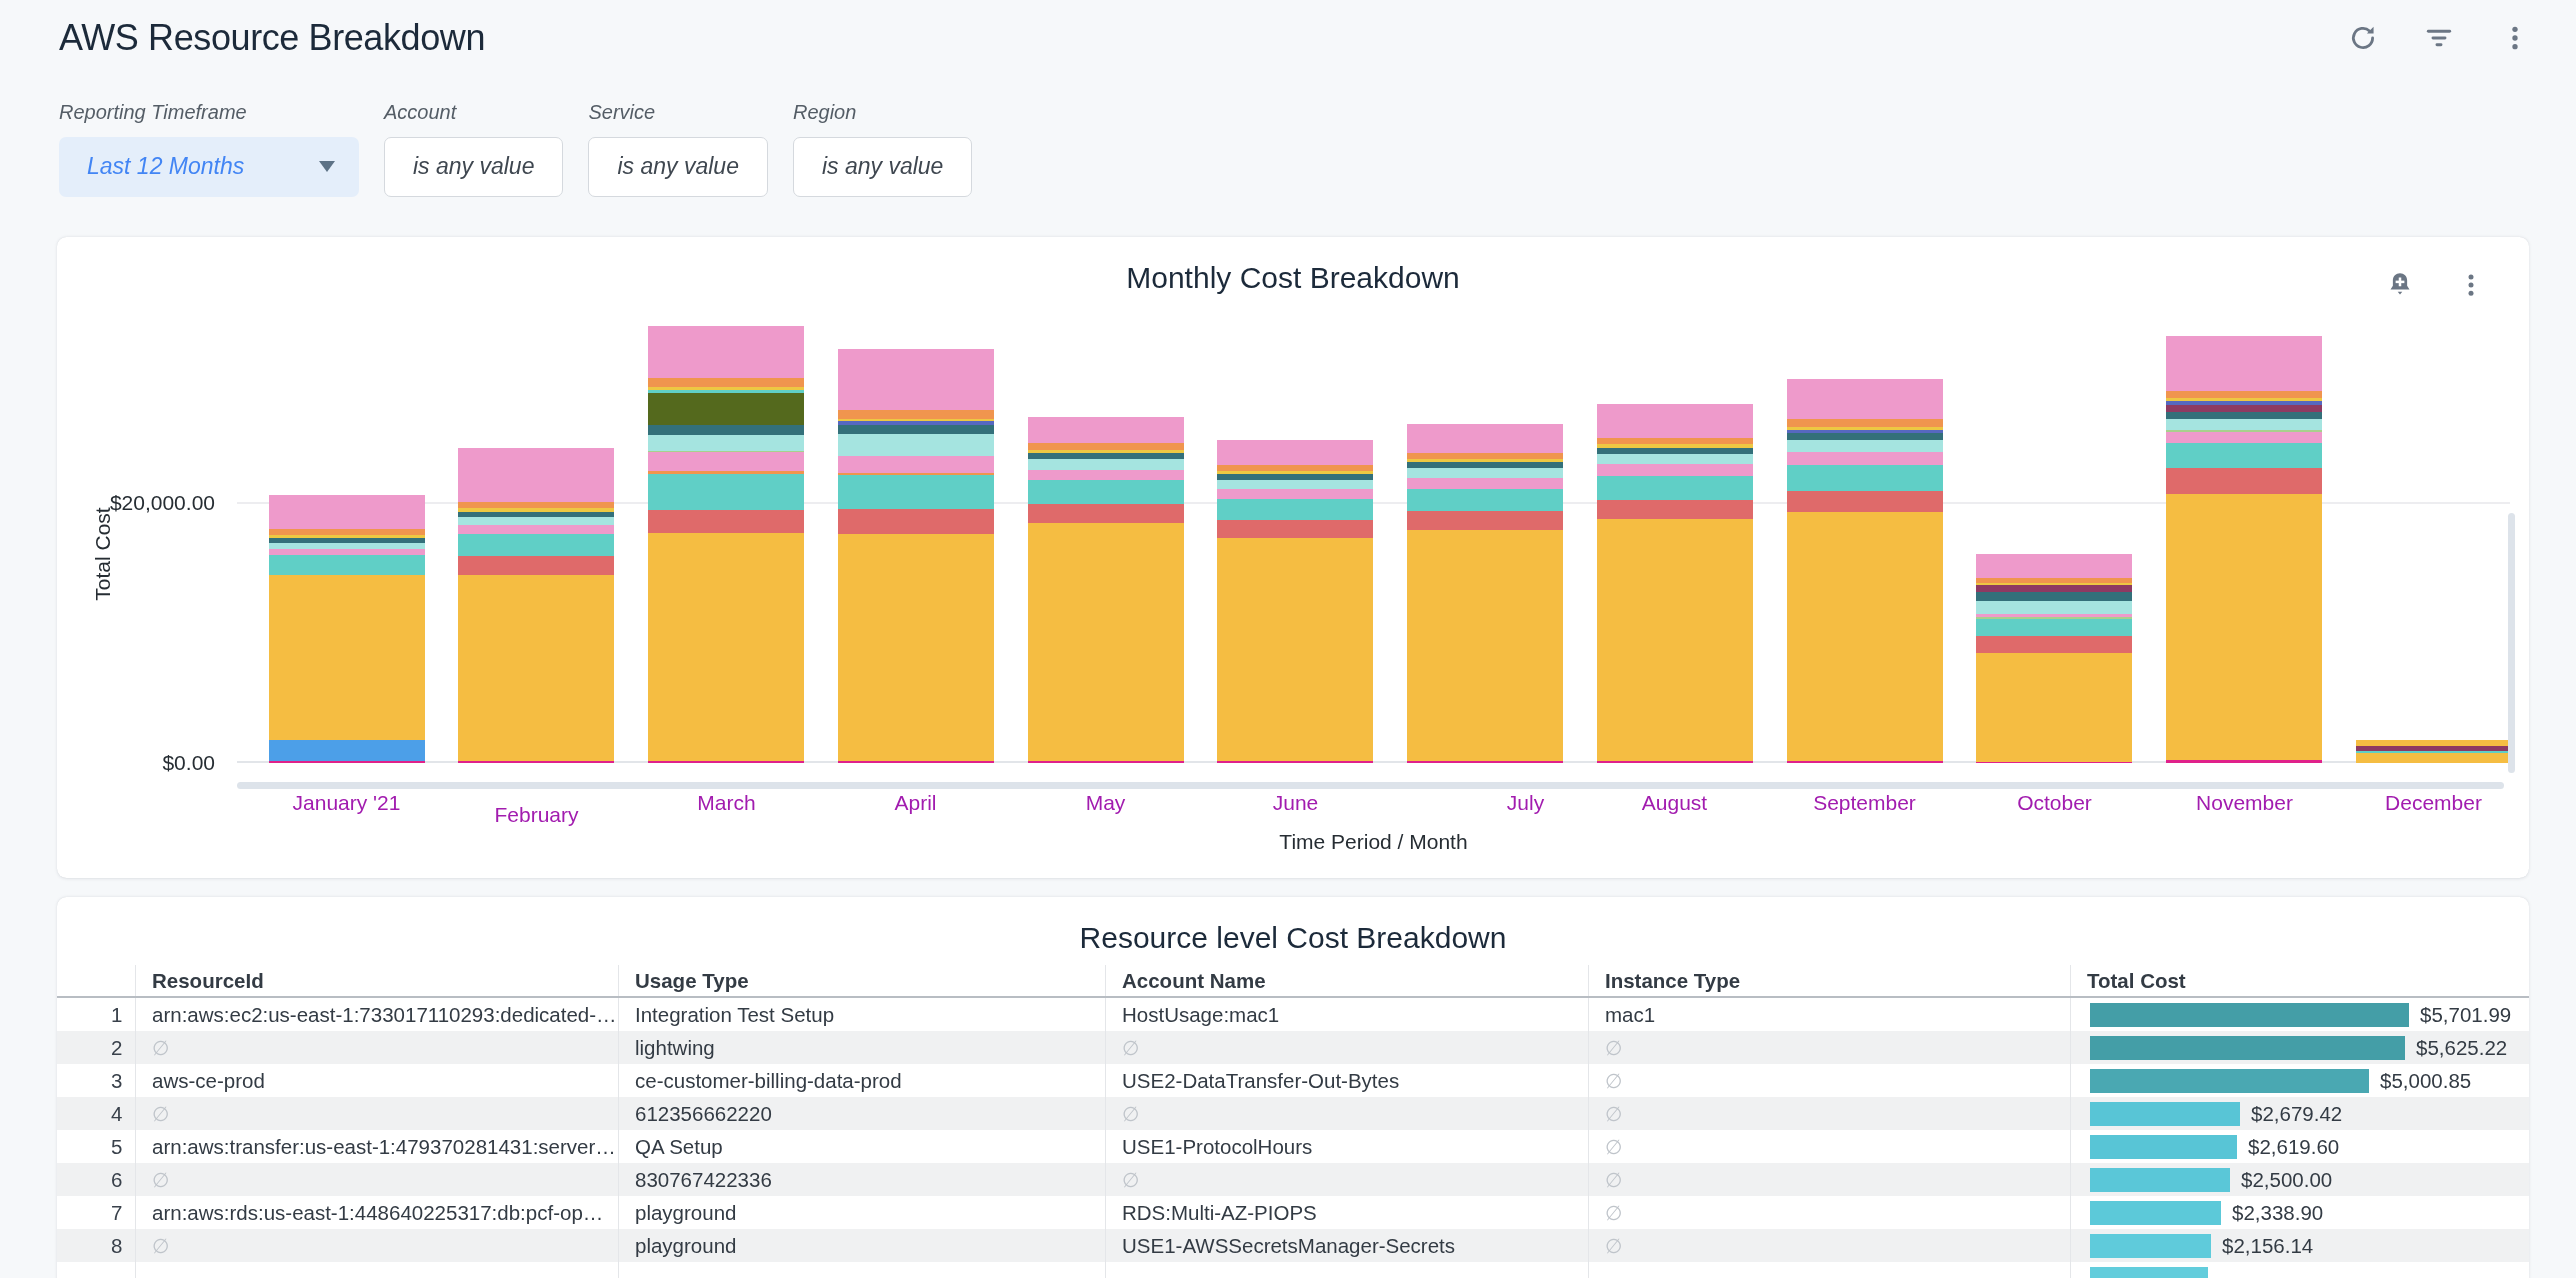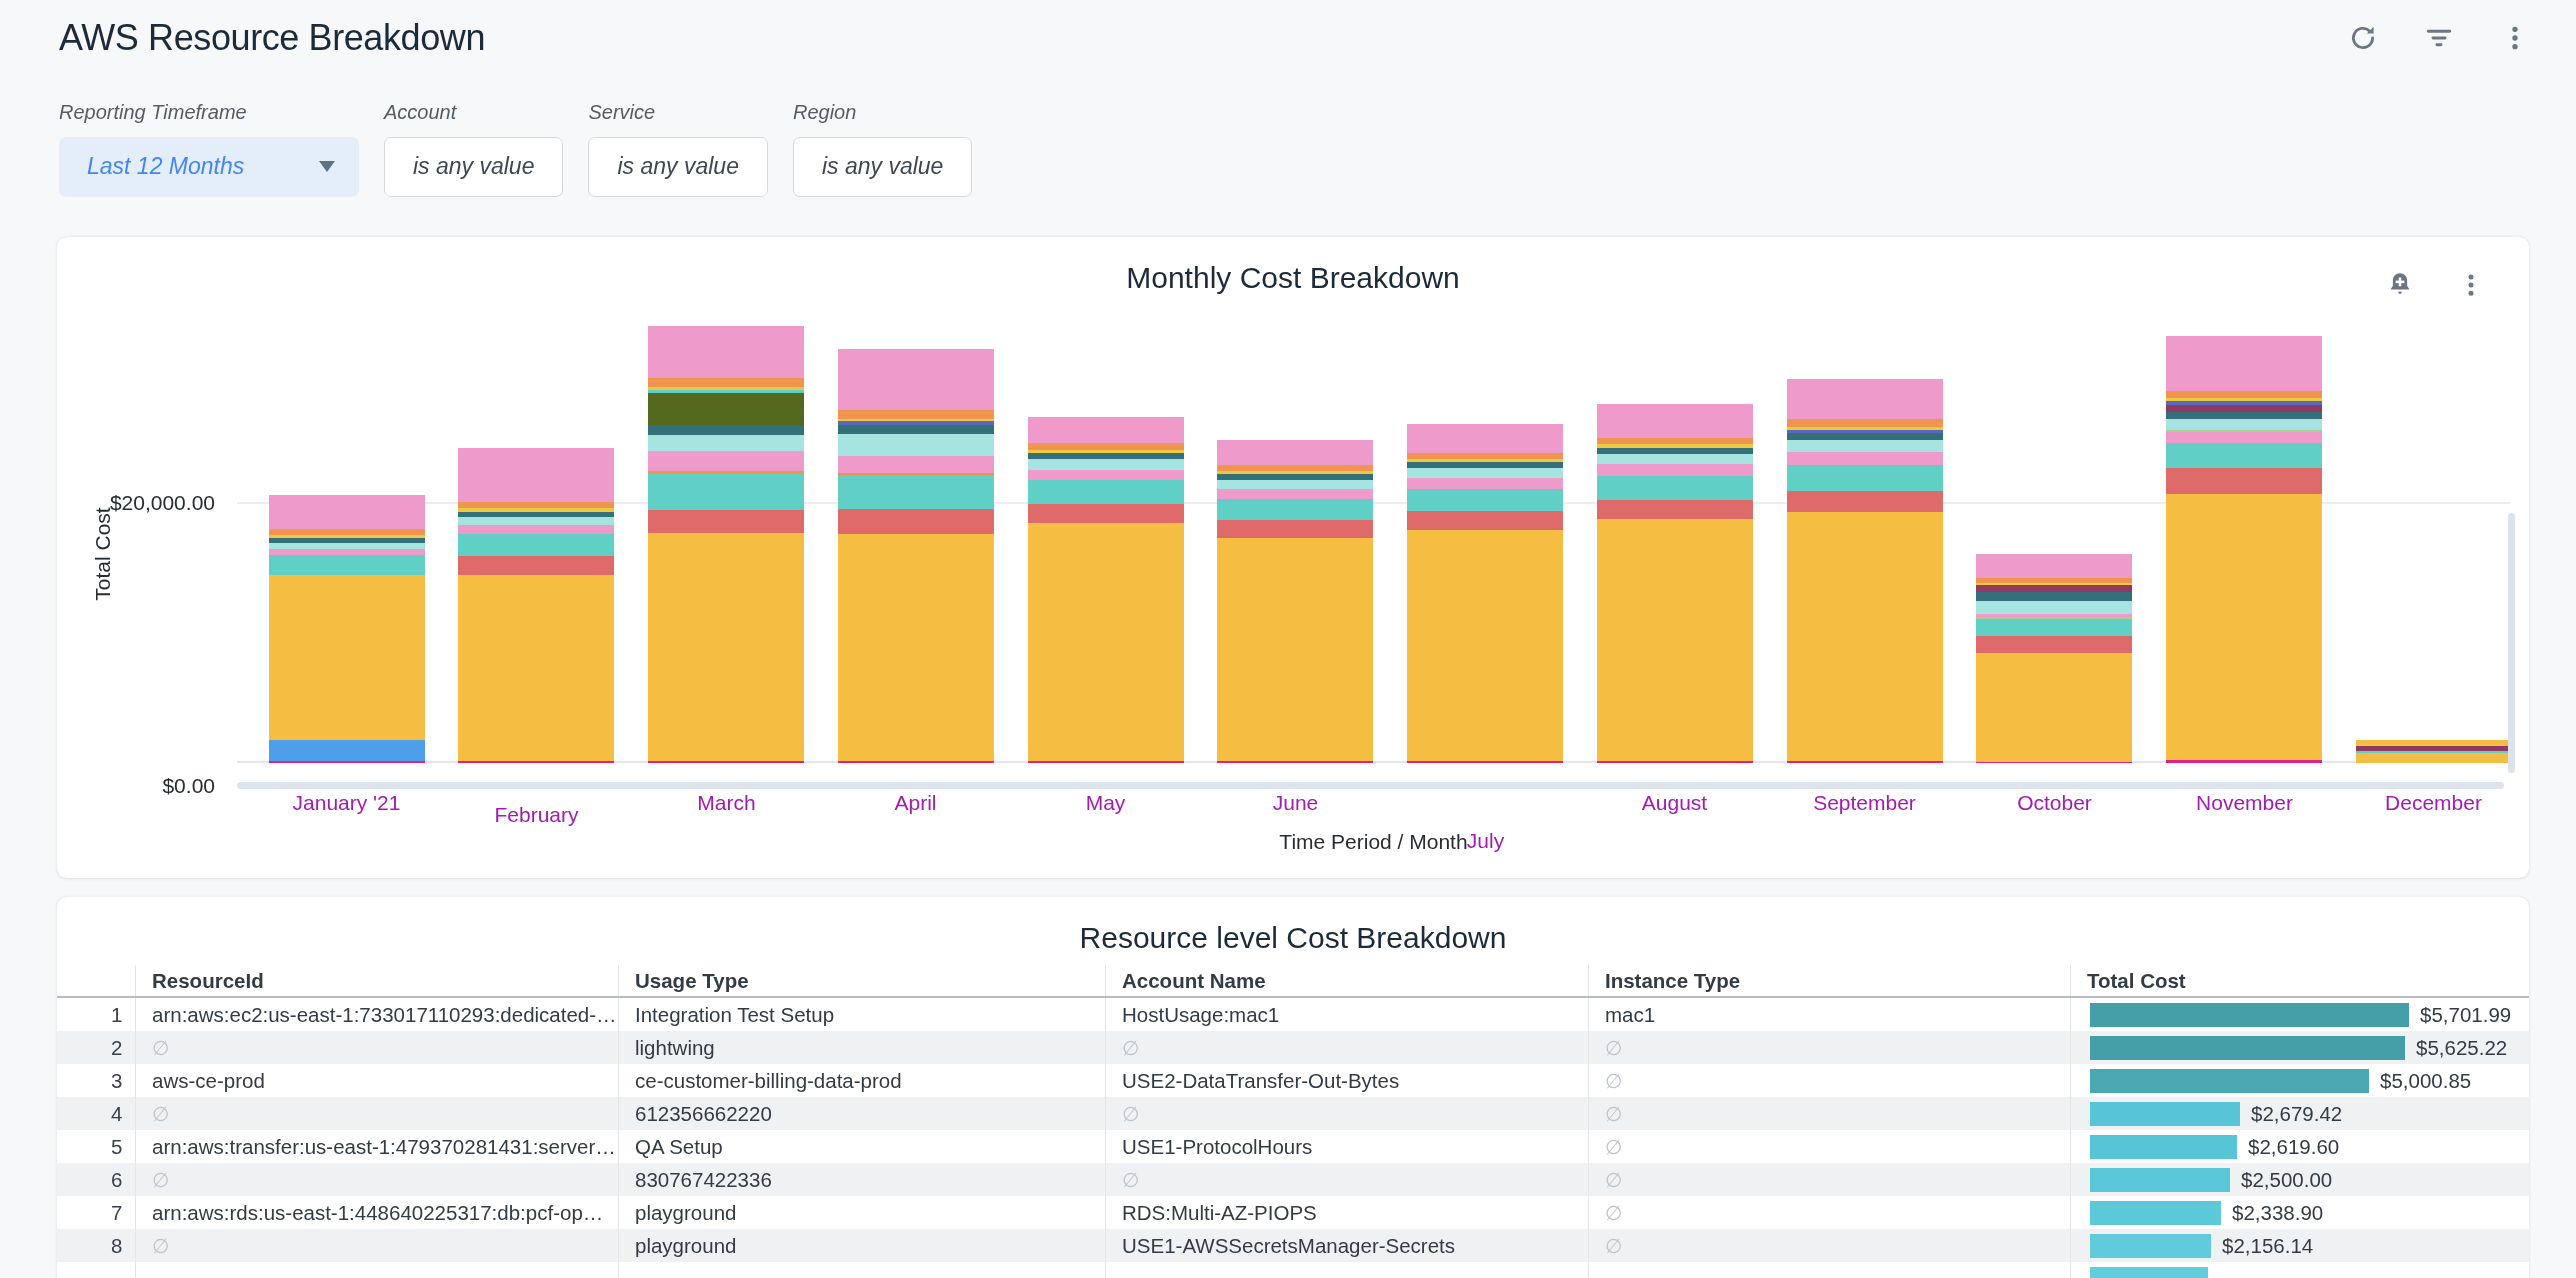--- a/index.html
+++ b/index.html
@@ -147,21 +147,21 @@
           <circle cx="12" cy="5.5" r="2" fill="#6b7684"></circle>
             <circle cx="12" cy="12" r="2" fill="#6b7684"></circle>
             <circle cx="12" cy="18.5" r="2" fill="#6b7684"></circle>
         </svg>
       </div>
     </div>
 
     <div class="plot">
       <div class="y-axis-title">Total Cost</div>
       <div class="ytick" style="top:254px;">$20,000.00</div>
-      <div class="ytick" style="top:514px;margin-top:23px;">$0.00</div>
+      <div class="ytick" style="top:514px;">$0.00</div>
       <div class="gridline" style="top:265px;"></div>
       <div class="gridline zero" style="top:524px;"></div>
       <div id="bars">
           <div class="bar" style="left: 212px;">
             <div style="height: 2px; background: rgb(224, 33, 138);"></div>
             <div style="height: 21px; background: rgb(76, 159, 232);"></div>
             <div style="height: 165px; background: rgb(245, 189, 66);"></div>
             <div style="height: 20px; background: rgb(96, 207, 198);"></div>
             <div style="height: 6.5px; background: rgb(238, 154, 203);"></div>
             <div style="height: 5.4px; background: rgb(165, 228, 224);"></div>
@@ -309,21 +309,21 @@
             <div style="height: 5.8px; background: rgb(245, 189, 66);"></div>
           </div>
         </div>
       <div id="xlabels">
           <div class="xlabel" style="left: 187px;">January '21</div>
           <div class="xlabel" style="left: 377px; margin-top: 12px;">February</div>
           <div class="xlabel" style="left: 567px;">March</div>
           <div class="xlabel" style="left: 756px;">April</div>
           <div class="xlabel" style="left: 946px;">May</div>
           <div class="xlabel" style="left: 1136px;">June</div>
-          <div class="xlabel" style="left: 1326px; margin-top: 38px;">July</div>
+          <div class="xlabel" style="left: 1366px;">July</div>
           <div class="xlabel" style="left: 1515px;">August</div>
           <div class="xlabel" style="left: 1705px;">September</div>
           <div class="xlabel" style="left: 1895px;">October</div>
           <div class="xlabel" style="left: 2085px;">November</div>
           <div class="xlabel" style="left: 2274px;">December</div>
         </div>
       <div class="x-axis-title">Time Period / Month</div>
       <div class="hscroll"></div>
       <div class="vscroll"></div>
     </div>

